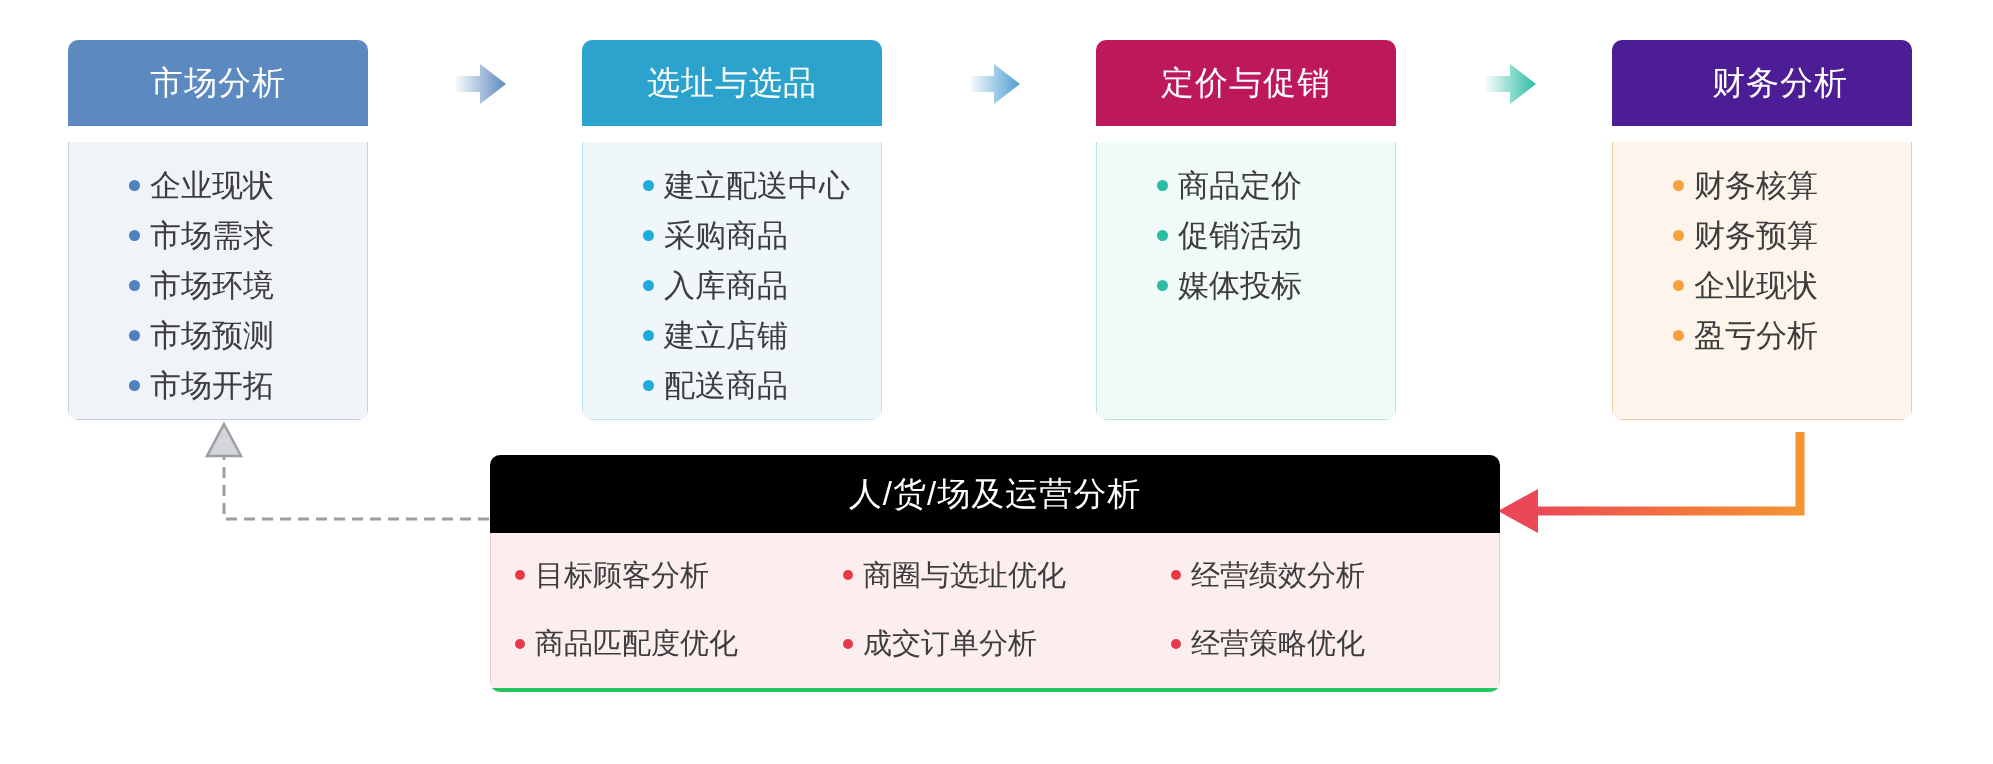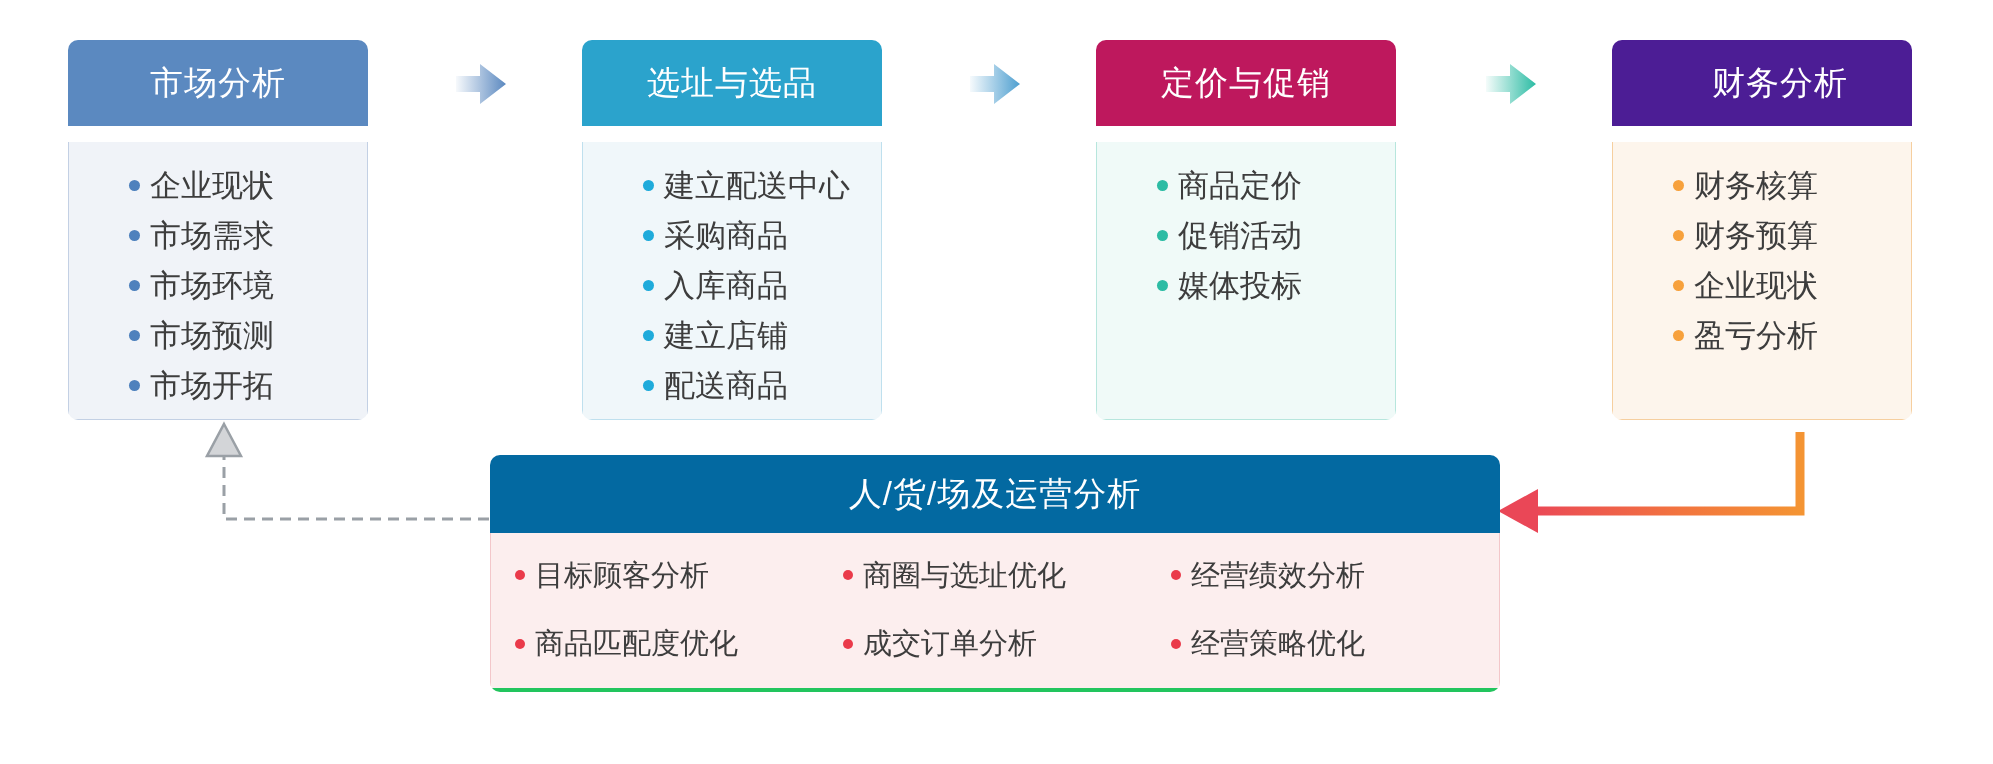--- a/index.html
+++ b/index.html
@@ -107,21 +107,21 @@
     top: 455px;
     width: 1010px;
     height: 237px;
     border-radius: 10px;
     overflow: hidden;
     display: flex;
     flex-direction: column;
   }
   #analysis-header {
     height: 78px;
-    background: #0369a1;
+    background: #000000;
     color: #ffffff;
     display: flex;
     align-items: center;
     justify-content: center;
     font-size: 33px;
     letter-spacing: 1px;
     flex: 0 0 auto;
   }
   #analysis-body {
     flex: 1 1 auto;

